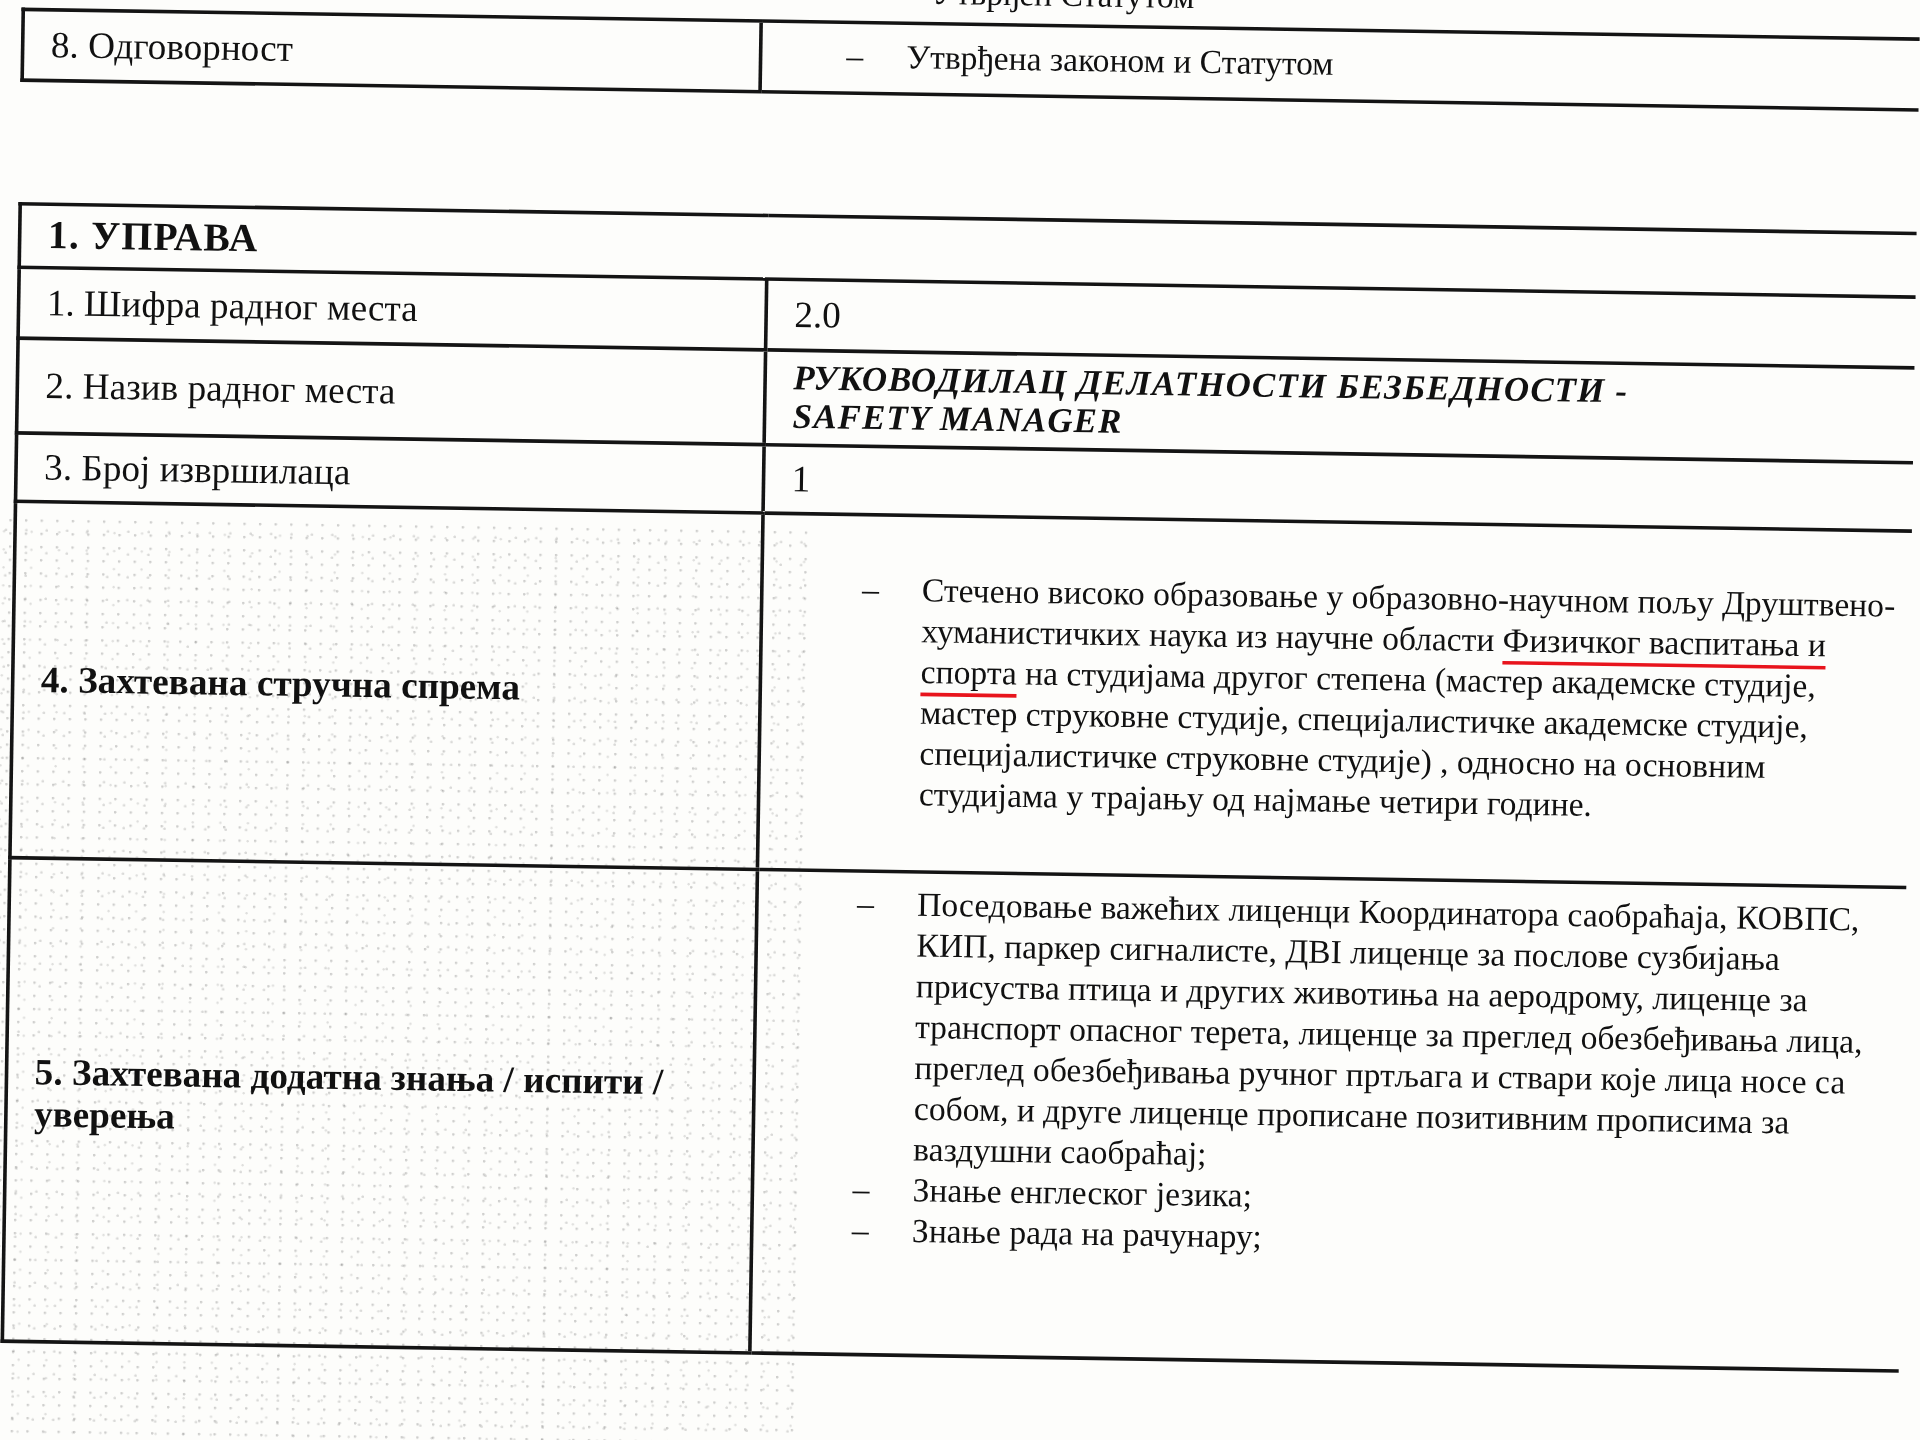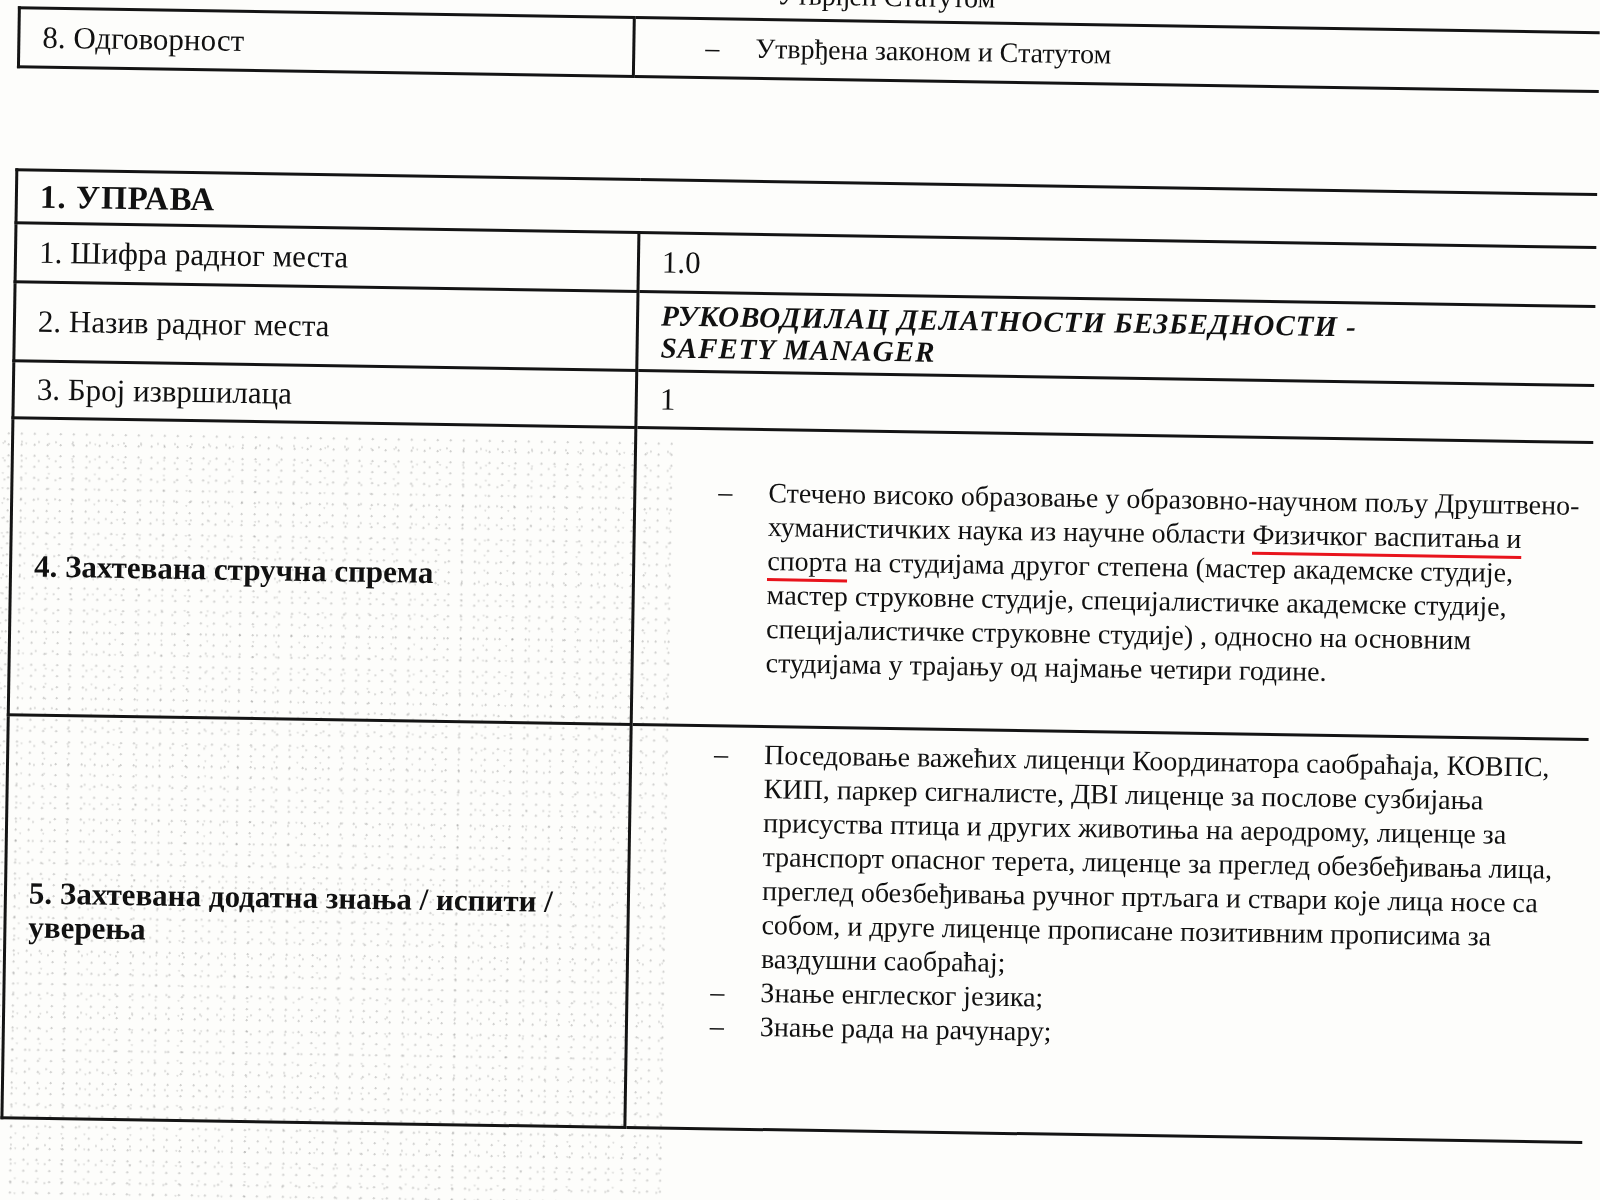--- a/index.html
+++ b/index.html
@@ -145,21 +145,21 @@
       <td colspan="2">
         <span>1. УПРАВА</span>
       </td>
     </tr>
 
     <tr class="r1">
       <td class="label-cell">
         <span class="label">1. Шифра радног места</span>
       </td>
       <td class="value-cell">
-        <span class="label">1.0</span>
+        <span class="label">2.0</span>
       </td>
     </tr>
 
     <tr class="r2">
       <td class="label-cell">
         <span class="label">2. Назив радног места</span>
       </td>
       <td class="value-cell">
         <div class="job-title">РУКОВОДИЛАЦ ДЕЛАТНОСТИ БЕЗБЕДНОСТИ -</div>
         <div class="job-title">SAFETY MANAGER</div>

